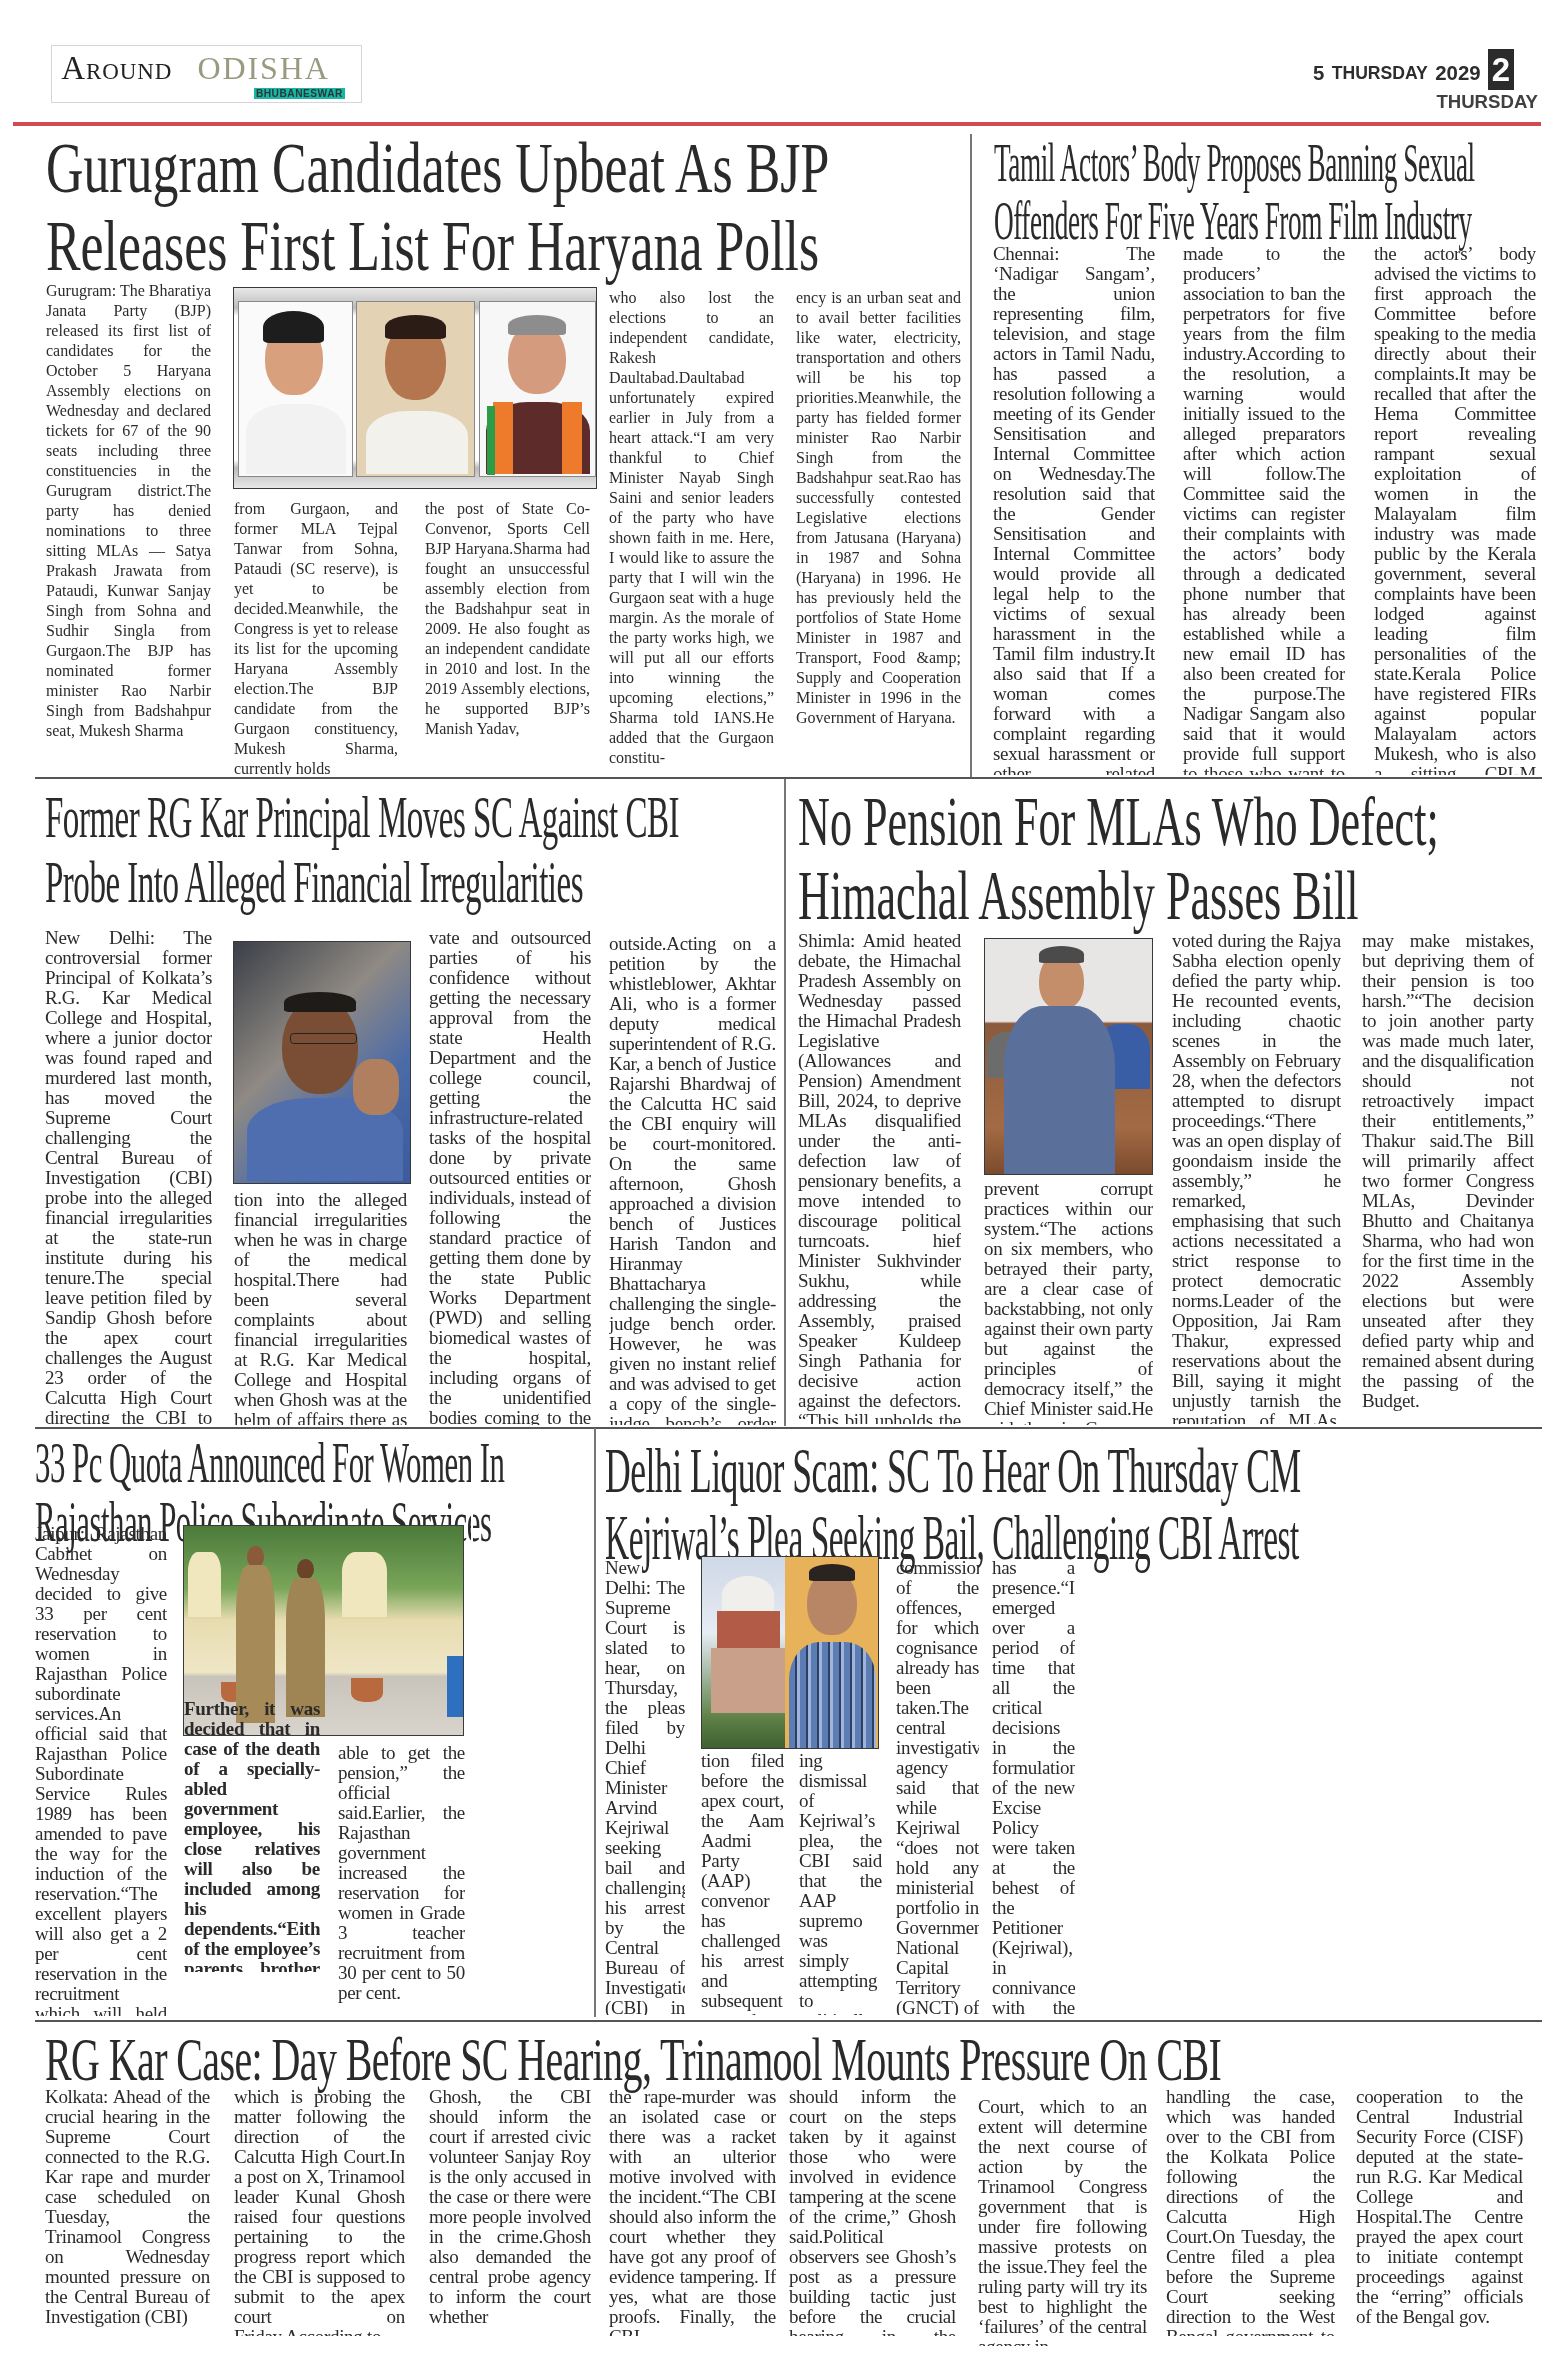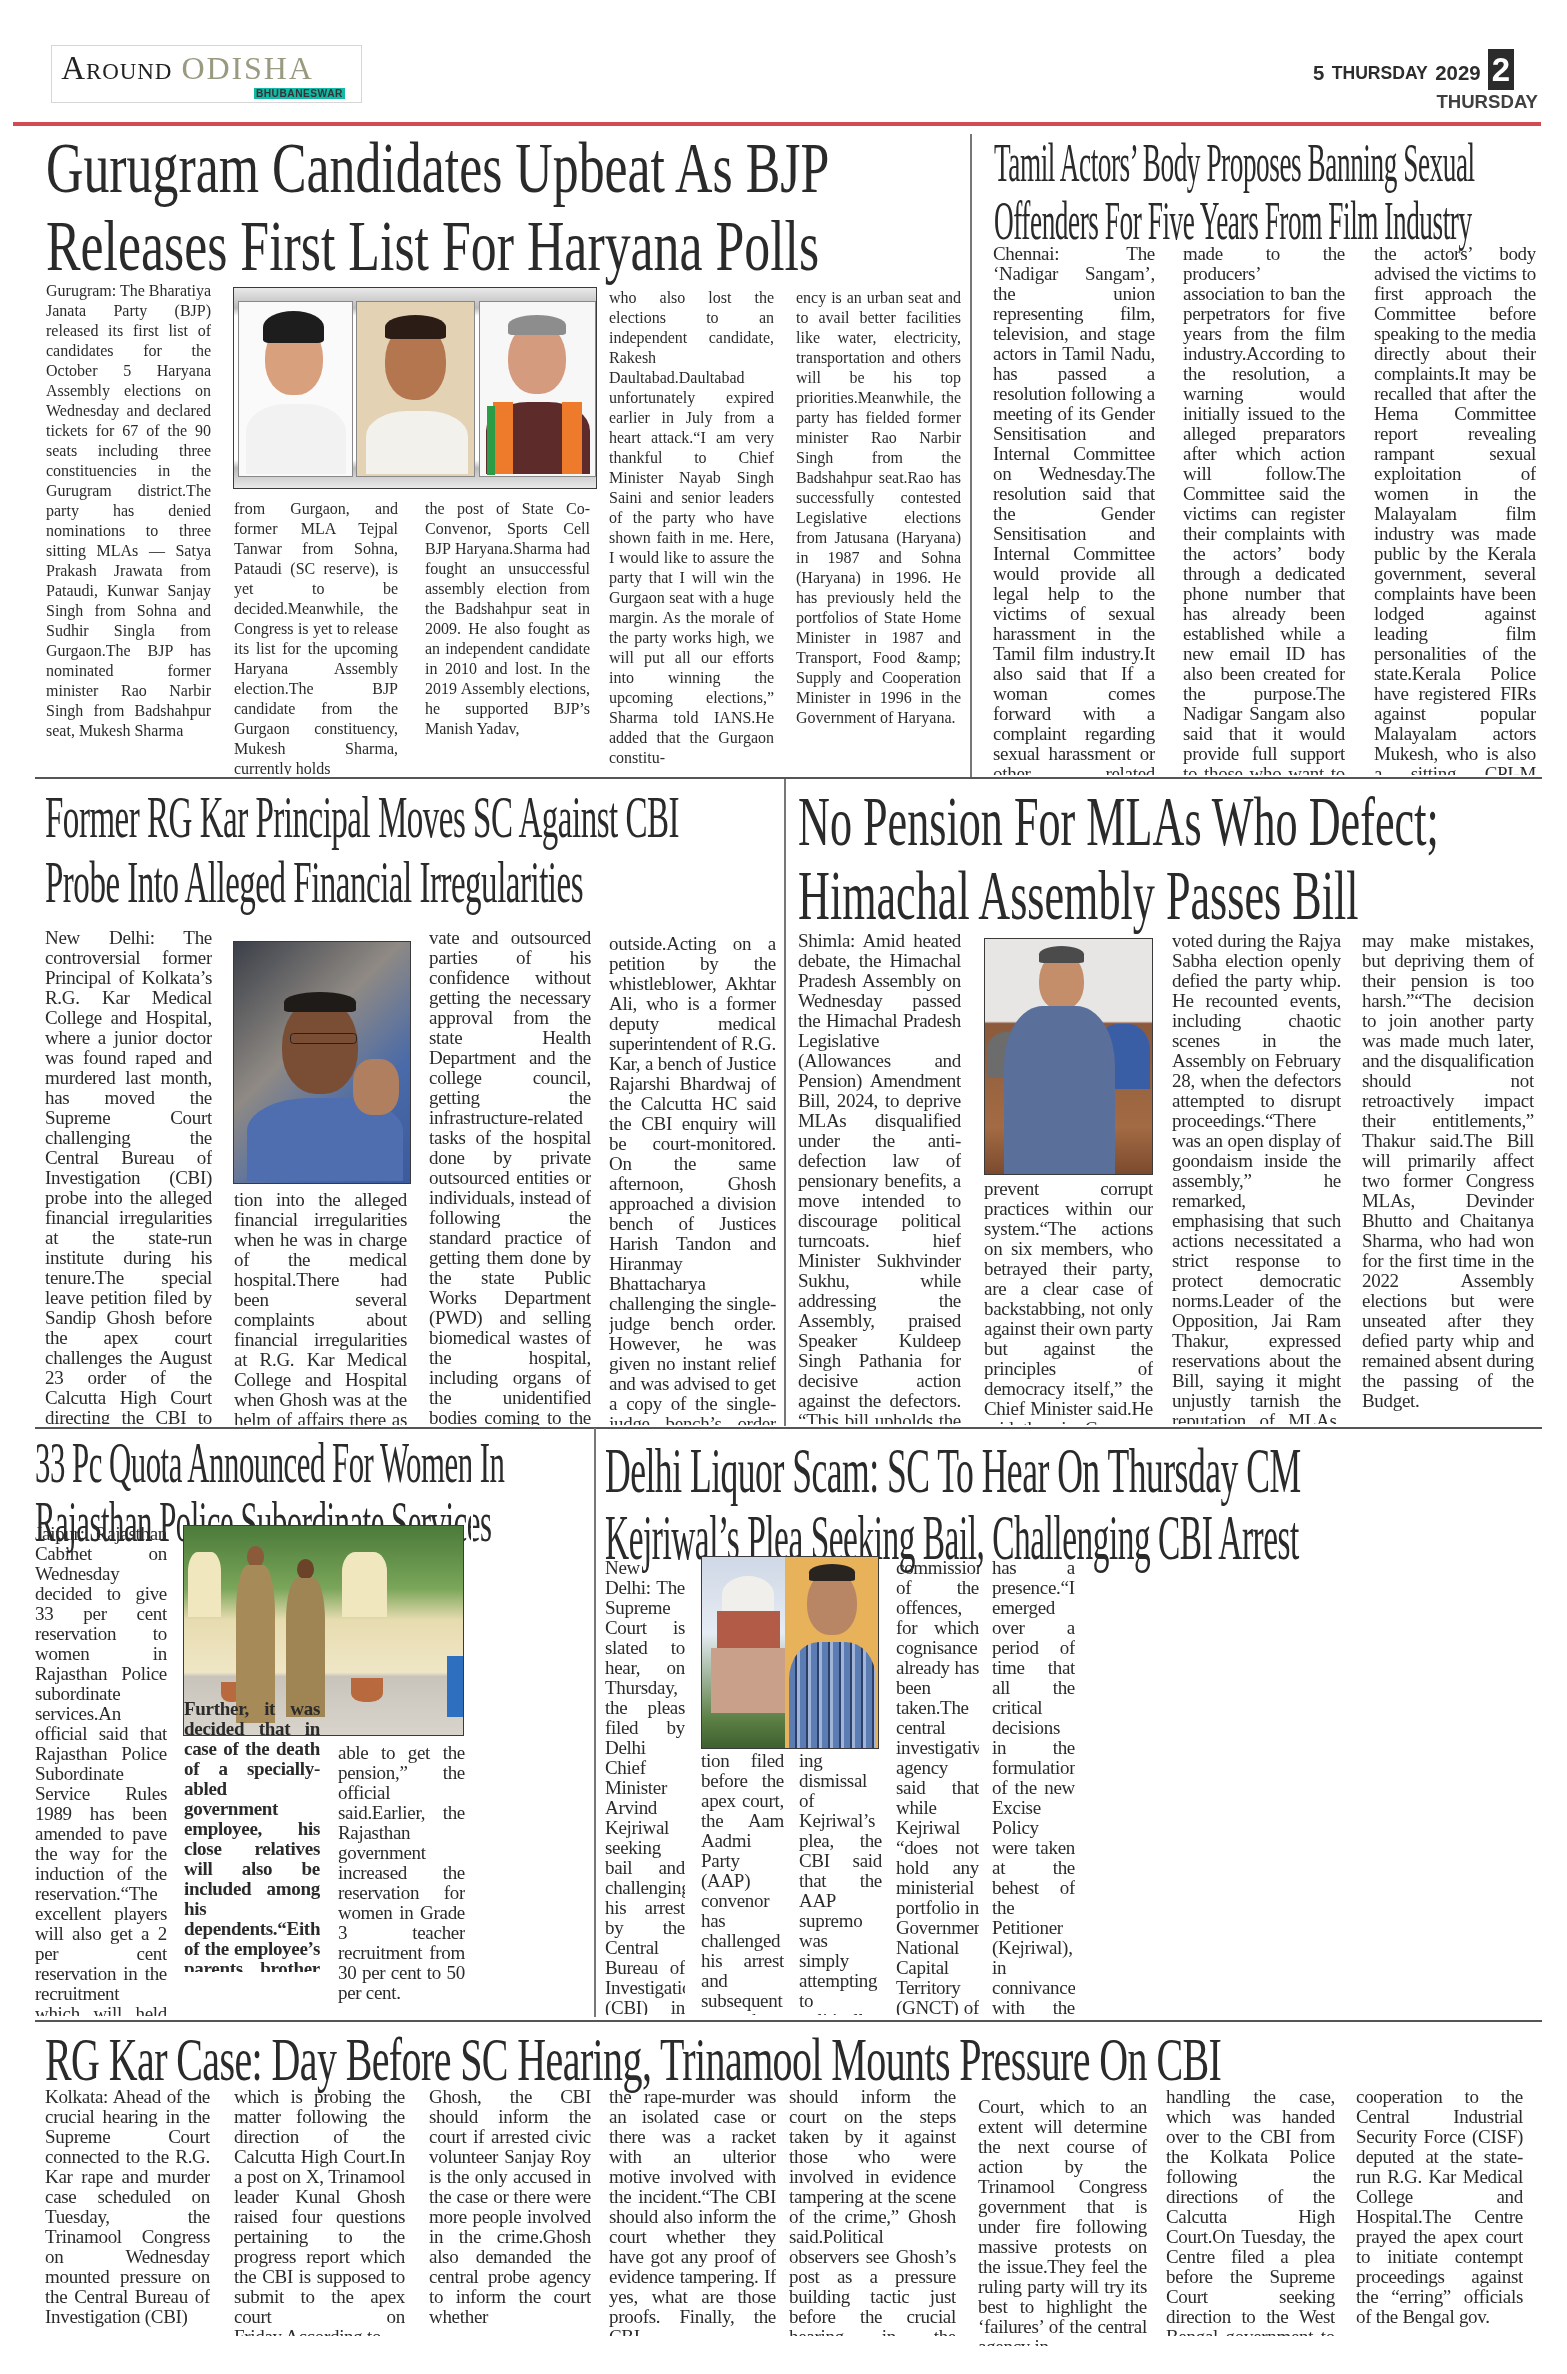--- a/index.html
+++ b/index.html
@@ -1,21 +1,21 @@
 <!DOCTYPE html>
 <html style="font-size:15px"><head>
 <meta charset="utf-8">
 <style>
   html, body { margin:0; padding:0; background:#ffffff; }
   body { width:1568px; height:2375px; position:relative; overflow:hidden; color:#2a2a2a; font-family:"Liberation Serif", "DejaVu Serif", serif; }
   .abs { position:absolute; }
   
   .logo-box { left:51px; top:45px; width:311px; height:58px; border:1.9px solid #d6d6d6; box-sizing:border-box; }
   .logo-around { position:absolute; left:9.3px; top:3.7px; font-family:"Liberation Serif", serif; font-size:33px; letter-spacing:0.9px; color:#222; font-variant:small-caps; }
-  .logo-odisha { color:#9a9a80; font-variant:normal; font-size:32px; letter-spacing:1.9px; }
+  .logo-odisha { color:#9a9a80; font-variant:normal; font-size:32px; letter-spacing:1.9px;margin-left:16px; }
   .logo-city { position:absolute; left:202px; top:42px; font-family:"Liberation Sans", sans-serif; font-size:10.2px; font-weight:bold; letter-spacing:0.5px; color:#333; background:#14b8a6; padding:0 1.9px; }
   .date-line { right:54px; top:58px; font-family:"Liberation Sans", sans-serif; font-weight:bold; color:#2d2d2d; display:flex; align-items:center; gap:7.4px; }
   .date-day { font-size:20.4px; }
   .date-month { font-size:17.6px; }
   .date-year { font-size:20.4px; }
   .page-num { background:#2b2b2b; color:#fff; font-size:33px; font-weight:bold; width:26px; height:41px; line-height:41px; text-align:center; margin-top:-9.3px; }
   .weekday { right:30px; top:91px; font-family:"Liberation Sans", sans-serif; font-weight:bold; font-size:18.6px; color:#404040; }
   .red-rule { left:13px; top:122px; width:1528px; height:3.7px; background:#d24a52; }
   
   .hrule { height:1.9px; background:#555; }

